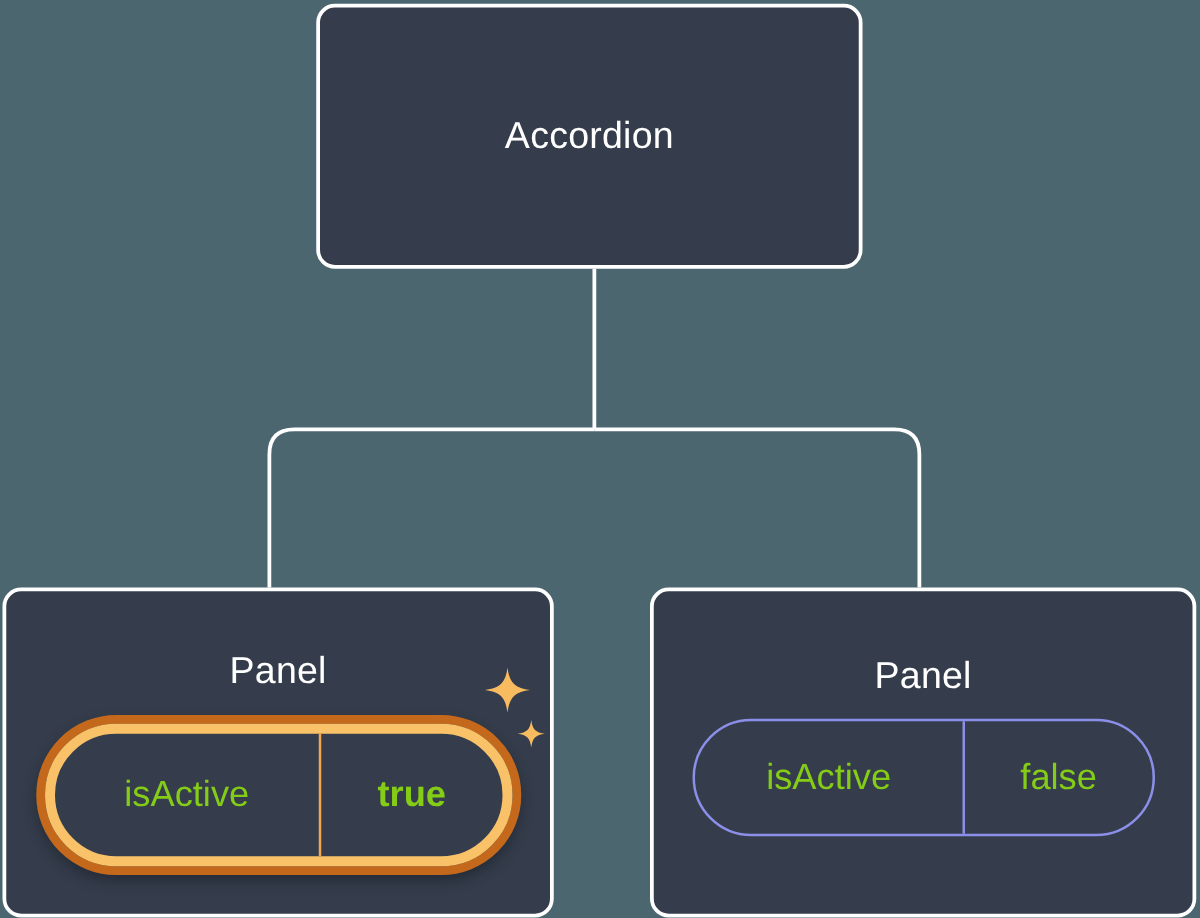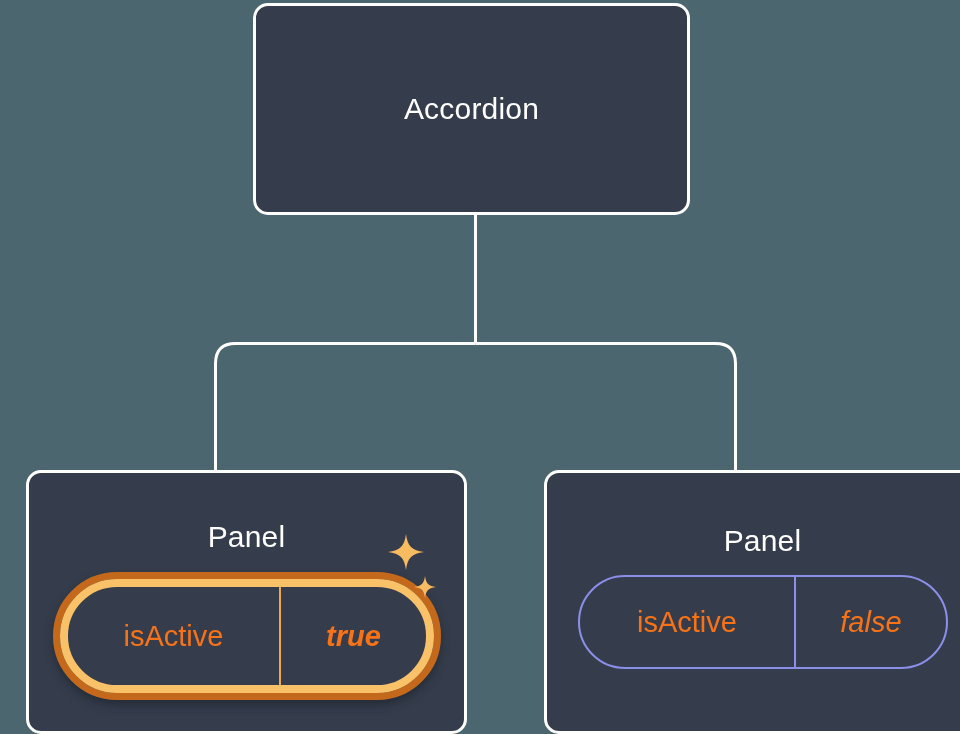--- a/index.html
+++ b/index.html
@@ -55,21 +55,20 @@
     display: flex;
     align-items: center;
     justify-content: center;
   }
 
   
   .panel-node {
     display: flex;
     flex-direction: column;
     align-items: center;
-    margin-left: 24px;
   }
   #node-panel-0 {
     left: 2px;
     top: 470px;
     width: 441px;
     height: 264px;
     border-bottom-left-radius: 15px;
     border-bottom-right-radius: 15px;
   }
   #node-panel-1 {
@@ -98,23 +97,23 @@
     border-radius: 999px;
     background: transparent;
   }
   .pill-cell {
     display: flex;
     align-items: center;
     justify-content: center;
     font-size: 29px;
     line-height: 1;
     white-space: nowrap;
-    color: #f97316;
-  }
-  .pill-cell.value { font-weight: 400; font-style: italic; }
+    color: #84cc16;
+  }
+  .pill-cell.value { font-weight: 400; }
 
   
   .pill.plain {
     border: 2px solid #8b8fe8;
     height: 94px;
     width: 370px;
   }
   .pill.plain .pill-cell.name {
     width: 216px;
     border-right: 2px solid #8b8fe8;

